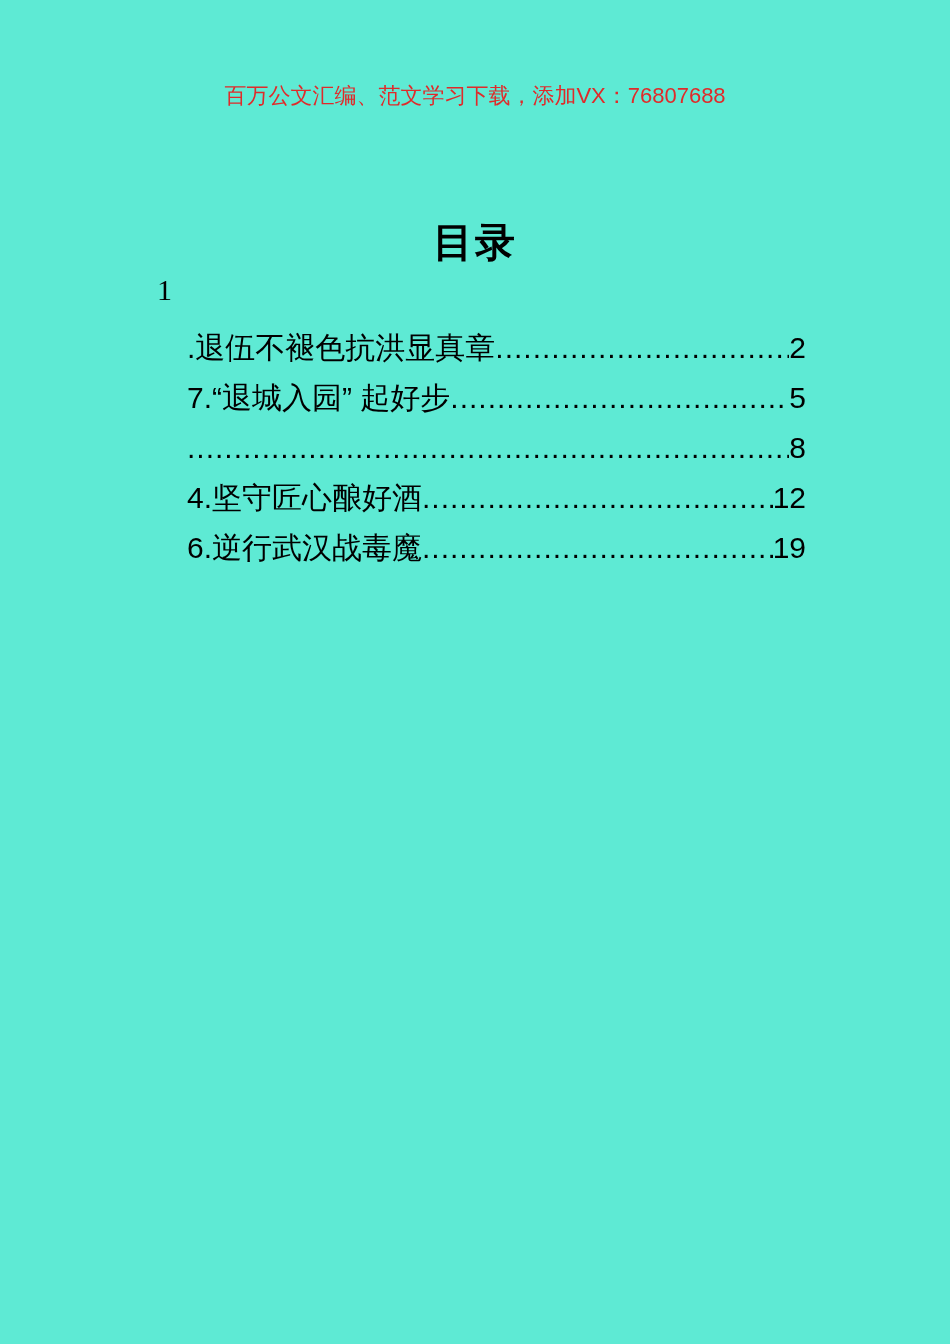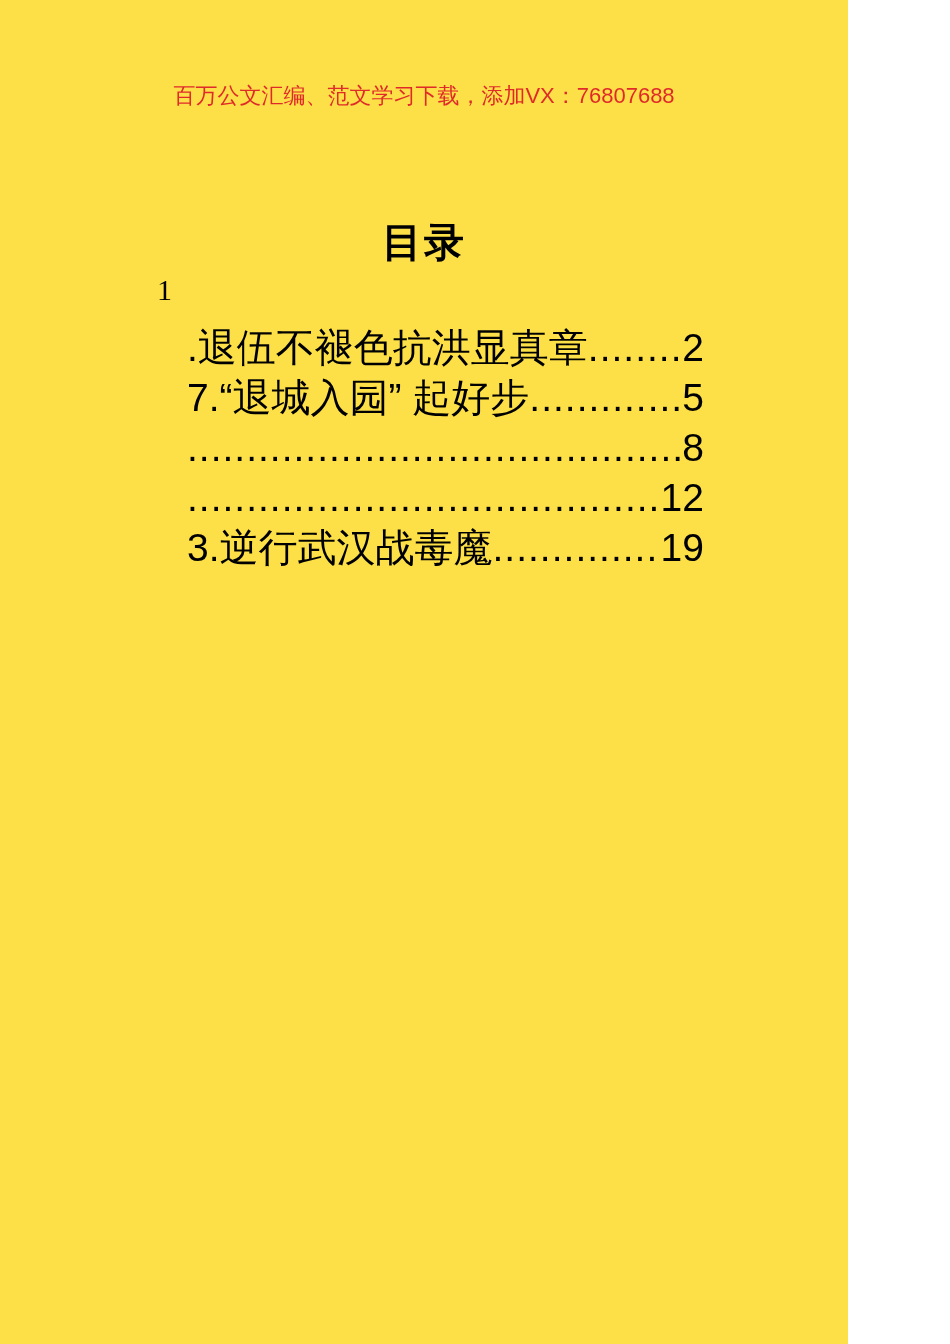--- a/index.html
+++ b/index.html
@@ -2,23 +2,23 @@
 <html><head>
 <meta charset="utf-8">
 <style>
   html, body {
     margin: 0;
     padding: 0;
     background: #ffffff;
   }
   .page {
     position: relative;
-    width: 848px;
+    width: 950px;
     height: 1344px;
-    background: #fde047;
+    background: #5eead4;
     overflow: hidden;
     font-family: "Liberation Sans", "DejaVu Sans", sans-serif;
     color: #000000;
   }
   .promo {
     position: absolute;
     top: 82px;
     left: 0;
     width: 100%;
     text-align: center;
@@ -51,21 +51,21 @@
     position: absolute;
     left: 187px;
     right: 144px;
     top: 323px;
   }
   .toc-row {
     display: flex;
     align-items: baseline;
     height: 50px;
     line-height: 50px;
-    font-size: 39px;
+    font-size: 30px;
     cursor: pointer;
   }
   .toc-label {
     flex: none;
     white-space: pre;
   }
   .toc-leader {
     flex: 1 1 auto;
     overflow: hidden;
     white-space: nowrap;
@@ -101,24 +101,25 @@
       <span class="toc-leader">....................................................................................................</span>
       <span class="toc-page">5</span>
     </div>
 
     <div class="toc-row">
       <span class="toc-leader">....................................................................................................</span>
       <span class="toc-page">8</span>
     </div>
 
     <div class="toc-row">
+      <span class="toc-label">4.坚守匠心酿好酒</span>
       <span class="toc-leader">....................................................................................................</span>
       <span class="toc-page">12</span>
     </div>
 
     <div class="toc-row">
-      <span class="toc-label">3.逆行武汉战毒魔</span>
+      <span class="toc-label">6.逆行武汉战毒魔</span>
       <span class="toc-leader">....................................................................................................</span>
       <span class="toc-page">19</span>
     </div>
 
   </div>
 </div>
 
 </body></html>

